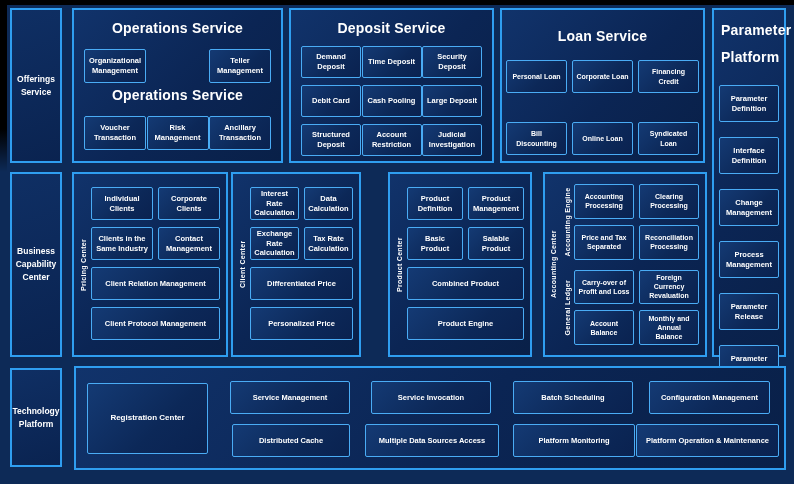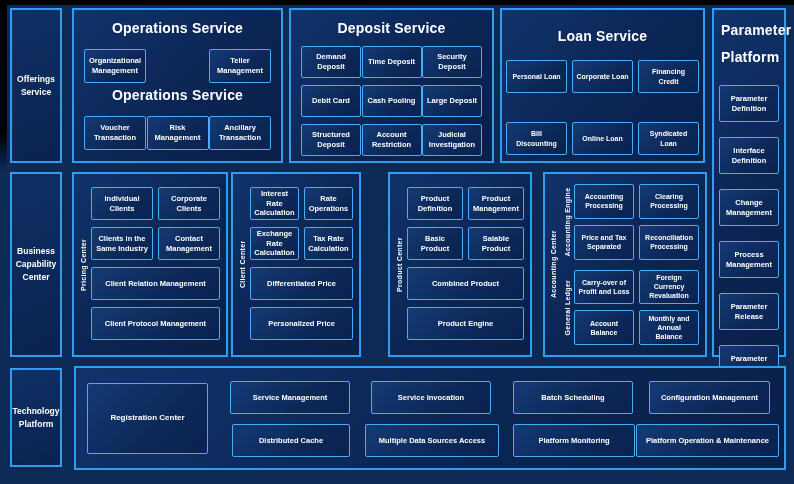--- a/index.html
+++ b/index.html
@@ -178,21 +178,21 @@
       <div class="box wide">Client Relation Management</div>
       <div class="box wide">Client Protocol Management</div>
     </div>
   </div>
 
   <div class="panel center-panel" id="panel-client">
     <div class="vlabel">Client Center</div>
     <div class="content">
       <div class="hrow">
         <div class="box">Interest Rate Calculation</div>
-        <div class="box">Rate Operations</div>
+        <div class="box">Data Calculation</div>
       </div>
       <div class="hrow">
         <div class="box">Exchange Rate Calculation</div>
         <div class="box">Tax Rate Calculation</div>
       </div>
       <div class="box wide">Differentiated Price</div>
       <div class="box wide">Personalized Price</div>
     </div>
   </div>
 

